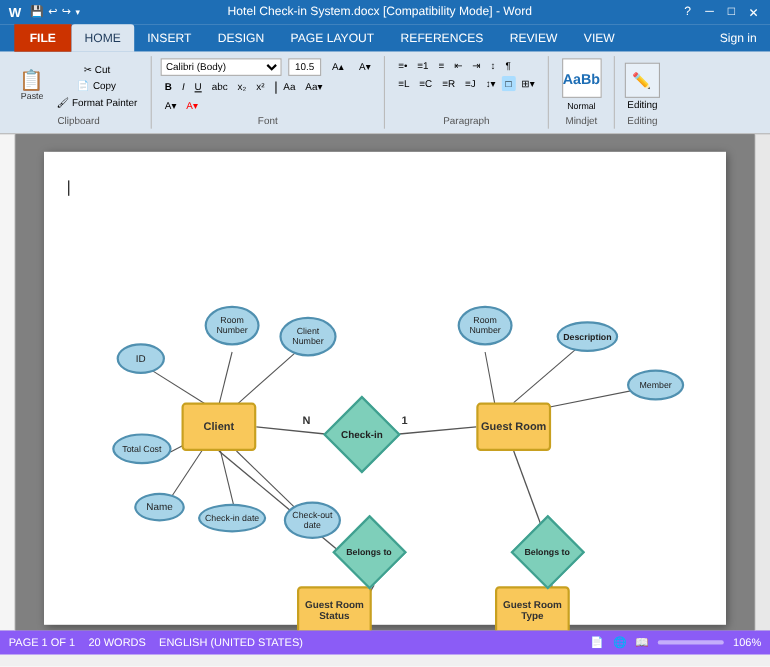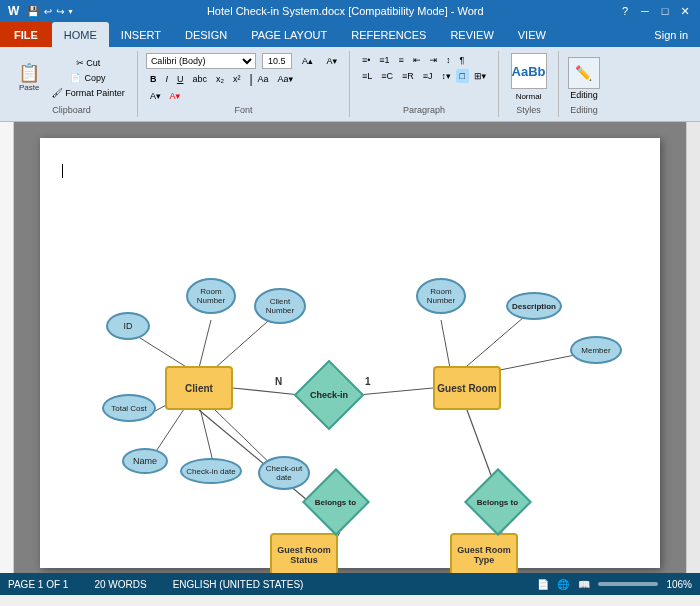--- a/index.html
+++ b/index.html
@@ -24,21 +24,21 @@
       color: white;
       font-size: 11px;
       cursor: pointer;
       display: flex; align-items: center; justify-content: center;
     }
     #tab-bar {
       display: flex;
       background: #1e6eb5;
       height: 25px;
       align-items: flex-end;
-      padding-left: 0;
+      padding-left: 13px;
     }
     .ribbon-tab {
       padding: 3px 12px;
       font-size: 11px;
       color: white;
       cursor: pointer;
       height: 100%;
       display: flex;
       align-items: center;
       background: transparent;
@@ -197,27 +197,27 @@
     #vertical-scrollbar {
       width: 14px;
       background: #e8e8e8;
       border-left: 1px solid #ccc;
       flex-shrink: 0;
     }
 
     
     #status-bar {
       height: 22px;
-      background: #0c4a6e;
+      background: #8b5cf6;
       display: flex;
       align-items: center;
       padding: 0 8px;
       color: white;
       font-size: 10px;
-      gap: 26px;
+      gap: 12px;
     }
     #status-bar .right { margin-left: auto; display: flex; align-items: center; gap: 8px; }
     .zoom-slider { width: 60px; height: 4px; background: rgba(255,255,255,0.5); border-radius: 2px; }
 
     
     #er-diagram {
       position: absolute;
       top: 10px; left: 10px;
       width: 600px;
       height: 420px;
@@ -365,21 +365,21 @@
       </div>
     </div>
     <span class="ribbon-group-label">Paragraph</span>
   </div>
 
   <div class="ribbon-group" style="min-width:60px;">
     <div class="ribbon-group-content" style="flex-direction:column;align-items:center;">
       <div class="styles-box">AaBb</div>
       <span style="font-size:8px;">Normal</span>
     </div>
-    <span class="ribbon-group-label">Styles</span>
+    <span class="ribbon-group-label">Mindjet</span>
   </div>
 
   <div class="ribbon-group" style="min-width:50px;">
     <div class="ribbon-group-content">
       <div class="editing-btn">
         <div class="editing-icon">✏️</div>
         <span style="font-size:9px;">Editing</span>
       </div>
     </div>
     <span class="ribbon-group-label">Editing</span>

